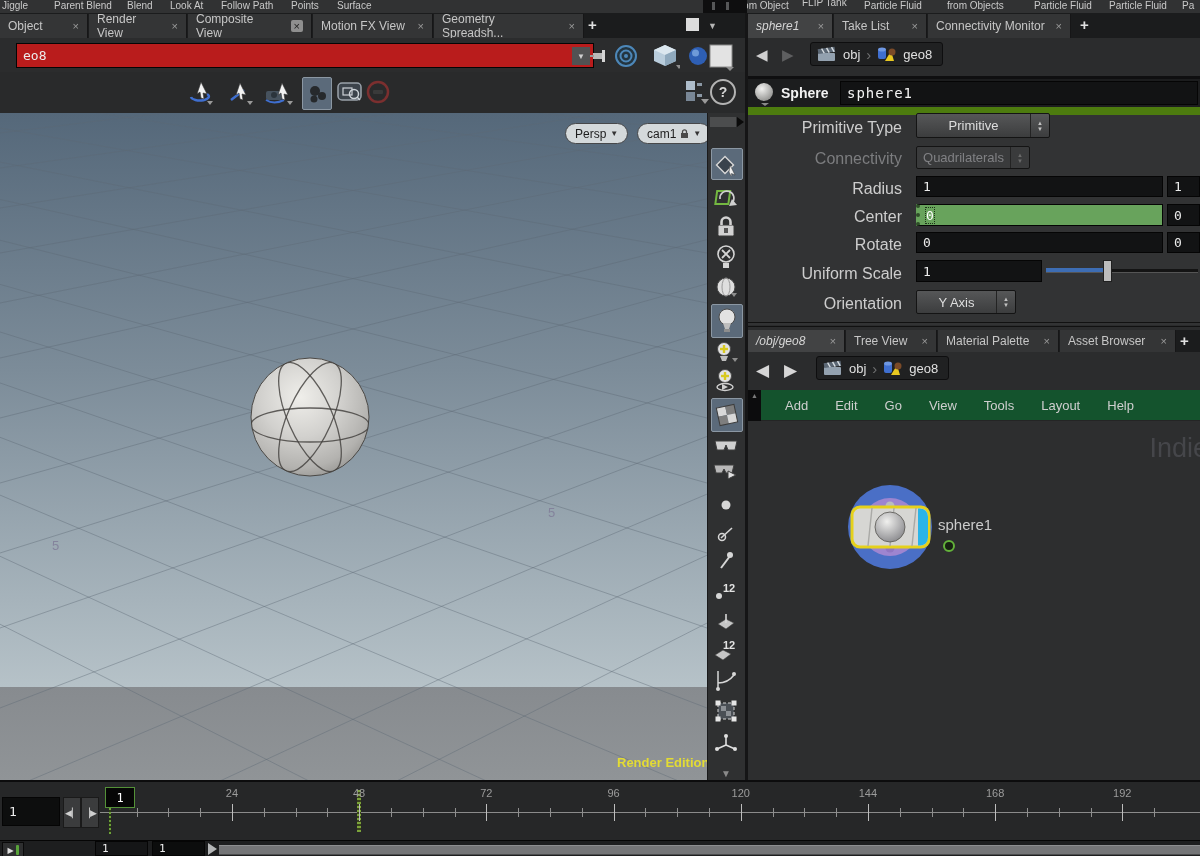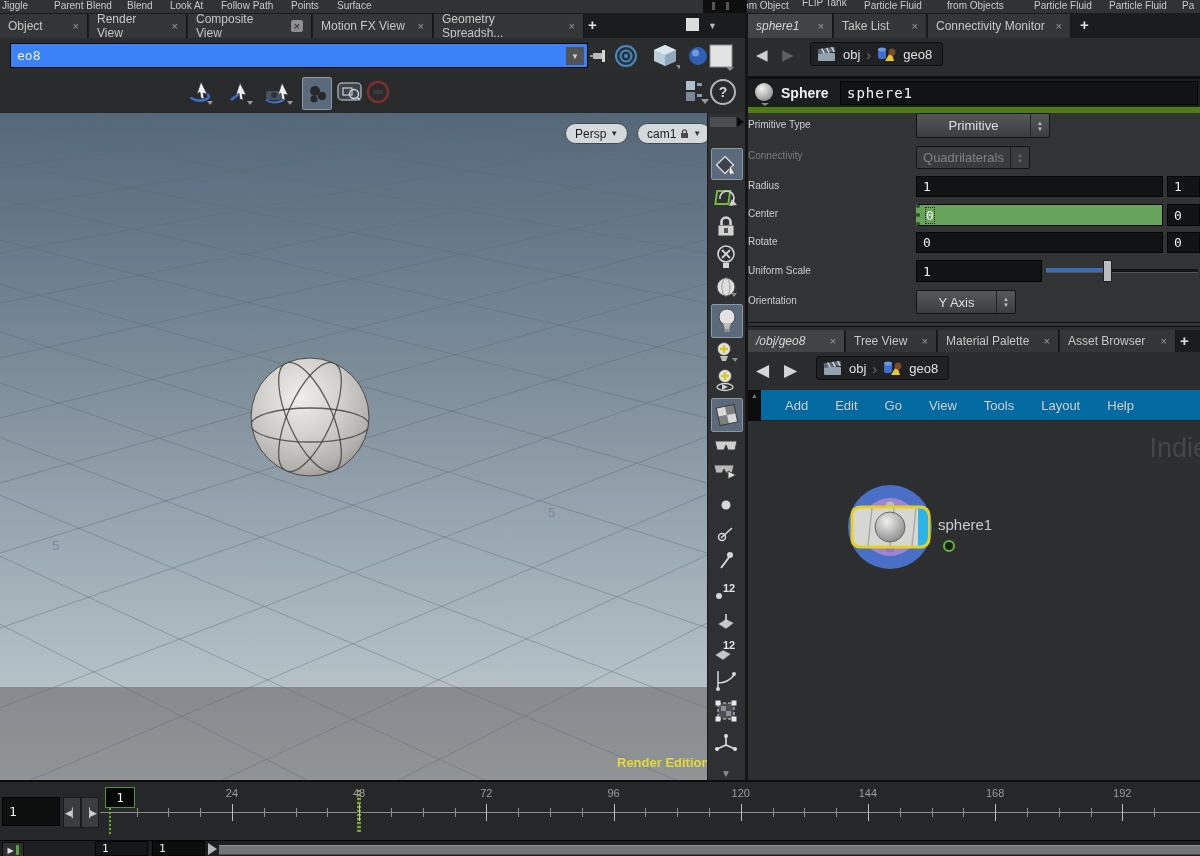--- a/index.html
+++ b/index.html
@@ -22,21 +22,21 @@
   
   .field{background:#121314;border:1px solid #050505;color:#ececec;font-size:13px;display:flex;align-items:center;
          padding:0 6px;box-sizing:border-box;}
   .dd{background:linear-gradient(#565758,#3c3d3e);border:1px solid #141414;border-radius:2px;color:#dedede;
       font-size:13px;display:flex;align-items:center;box-sizing:border-box;}
   .dd .lbl{flex:1;text-align:center;}
   .spin{width:18px;align-self:stretch;border-left:1px solid #232323;display:flex;flex-direction:column;
         align-items:center;justify-content:center;font-size:6px;color:#c2c2c2;line-height:6px;}
   .dd.disabled{background:#3a3b3c;color:#808184;}
   .dd.disabled .spin{color:#6b6b6b;}
-  .plabel{position:absolute;left:748px;width:154px;font-size:10px;color:#cdcdcd;}
+  .plabel{position:absolute;left:748px;width:154px;text-align:right;font-size:16px;color:#cdcdcd;}
   .plabel.dim{color:#7c7d7f;}
   
   .pill{position:absolute;height:21px;border-radius:11px;background:#d4d9db;border:1px solid #47484a;color:#1d1d1d;
         font-size:12px;display:flex;align-items:center;gap:4px;padding:0 9px;box-sizing:border-box;}
   .pill .car{font-size:8px;color:#333;}
   
   .strip-ic{position:absolute;left:711px;width:30px;height:26px;display:flex;align-items:center;justify-content:center;}
   .hlbox{background:#5b6a7a;border:1px solid #8b97a3;border-radius:2px;}
   
   .tick{position:absolute;top:26px;width:1px;height:9px;background:#8f8f8f;}
@@ -109,21 +109,21 @@
         <span class="tclose">×</span>
       </div>
     <div class="ptab" style="left:928px;width:143px;top:1px">
         <span>Connectivity Monitor</span>
         <span class="tclose">×</span>
       </div>
     <div class="r plus" style="left:1080px;top:3px">+</div>
   </div>
 
   <div class="r" style="left:0;top:38px;width:745px;height:34px;background:#2b2c2d">
-    <div class="r field" style="left:10px;top:5px;width:578px;height:25px;background:#3b82f6">
+    <div class="r field" style="left:16px;top:5px;width:578px;height:25px;background:#b91c1c">
       <span class="mono" style="font-size:13px">eo8</span>
       <div class="r" style="right:3px;top:3px;width:18px;height:18px;background:#515253;display:flex;align-items:center;justify-content:center;font-size:8px;color:#cfcfcf">▼</div>
     </div>
     <svg class="r" style="left:590px;top:7px" width="22" height="22">
         <rect x="3" y="8" width="10" height="6" fill="#b9b9b9"></rect>
         <rect x="12" y="5" width="3" height="12" fill="#d5d5d5"></rect>
         <rect x="0" y="10" width="4" height="2" fill="#9a9a9a"></rect>
       </svg>
     <svg class="r" style="left:613px;top:5px" width="26" height="26">
         <circle cx="13" cy="13" r="11" fill="#23343f"></circle>
@@ -432,21 +432,21 @@
           <rect x="1" y="4" width="8" height="10" rx="2" fill="#3f6fd0"></rect>
           <ellipse cx="5" cy="4.5" rx="4" ry="2" fill="#6e97e2"></ellipse>
           <polygon points="8,16 14,6 17,16" fill="#e8c821"></polygon>
           <circle cx="15" cy="7" r="3.5" fill="#7a4a28"></circle>
         </svg>
       <span style="font-size:13px;color:#e0e0e0">geo8</span>
     </div>
   </div>
 
   <div class="r" style="left:748px;top:76px;width:452px;height:246px;background:#323334;border-top:3px solid #0f0f10"></div>
-  <div class="r" style="left:748px;top:79px;width:452px;height:28px;background:#1c1d1e;border-bottom:6px solid #4d7c0f">
+  <div class="r" style="left:748px;top:79px;width:452px;height:28px;background:#1c1d1e;border-bottom:8px solid #4d7c0f">
     <svg class="r" style="left:5px;top:3px" width="24" height="24">
         <defs>
           <radialGradient id="hg" cx="38%" cy="32%" r="75%">
             <stop offset="0%" stop-color="#f2f2f0"></stop>
             <stop offset="100%" stop-color="#8e8e8c"></stop>
           </radialGradient>
         </defs>
         <circle cx="11" cy="10" r="9" fill="url(#hg)"></circle>
         <polygon points="8,21 16,21 12,24" fill="#8a8a8a"></polygon>
       </svg>
@@ -549,21 +549,21 @@
       <svg width="20" height="18">
           <rect x="1" y="4" width="8" height="10" rx="2" fill="#3f6fd0"></rect>
           <ellipse cx="5" cy="4.5" rx="4" ry="2" fill="#6e97e2"></ellipse>
           <polygon points="8,16 14,6 17,16" fill="#e8c821"></polygon>
           <circle cx="15" cy="7" r="3.5" fill="#7a4a28"></circle>
         </svg>
       <span style="font-size:13px;color:#e0e0e0">geo8</span>
     </div>
   </div>
 
-  <div class="r" style="left:748px;top:390px;width:452px;height:31px;background:#0369a1;border-bottom:1px solid #242525;display:flex;align-items:center;gap:27px;padding-left:37px;box-sizing:border-box">
+  <div class="r" style="left:748px;top:390px;width:452px;height:31px;background:#14532d;border-bottom:1px solid #242525;display:flex;align-items:center;gap:27px;padding-left:37px;box-sizing:border-box">
     <span class="menu-item">Add</span>
     <span class="menu-item">Edit</span>
     <span class="menu-item">Go</span>
     <span class="menu-item">View</span>
     <span class="menu-item">Tools</span>
     <span class="menu-item">Layout</span>
     <span class="menu-item">Help</span>
   </div>
   <div class="r" style="left:748px;top:390px;width:13px;height:31px;background:#0c0c0d;color:#7a7a7a;font-size:7px;text-align:center;line-height:12px">▲</div>
 

